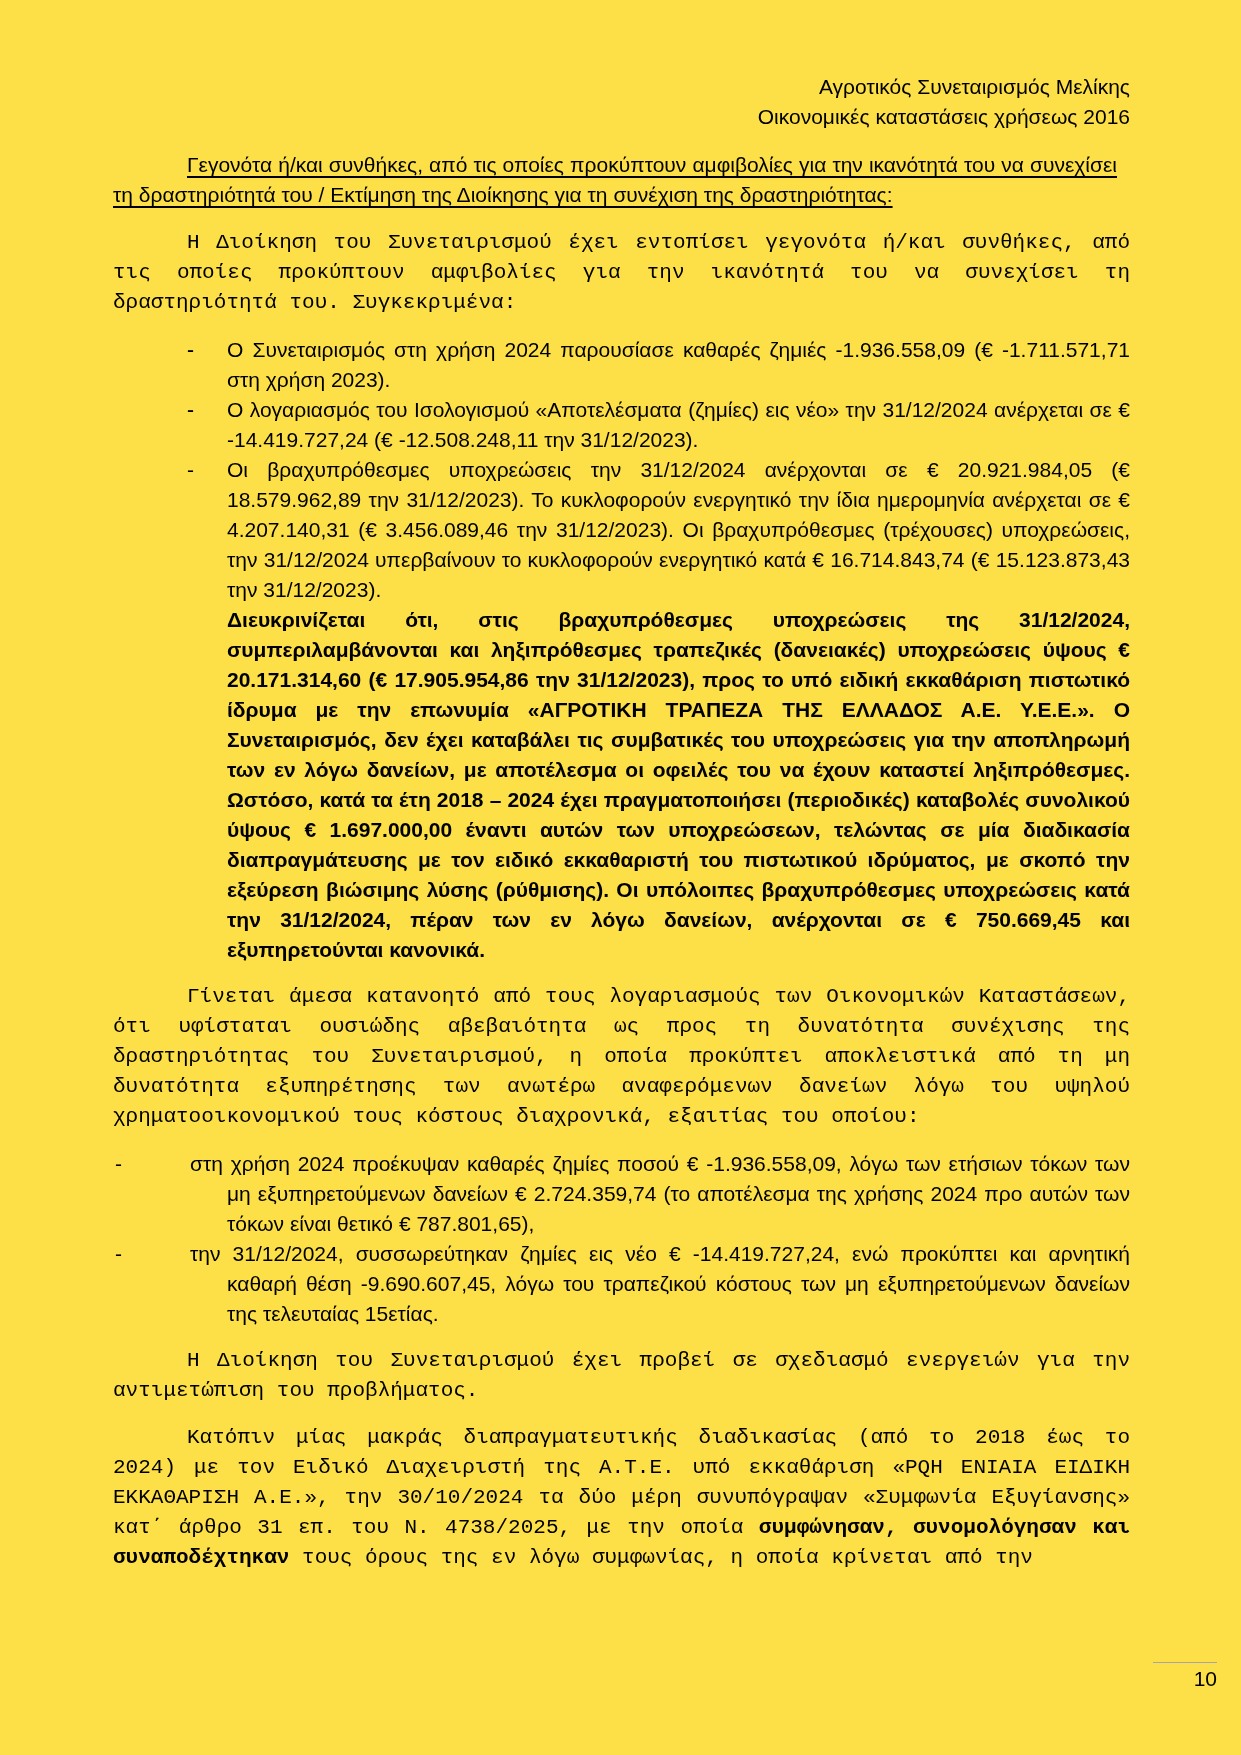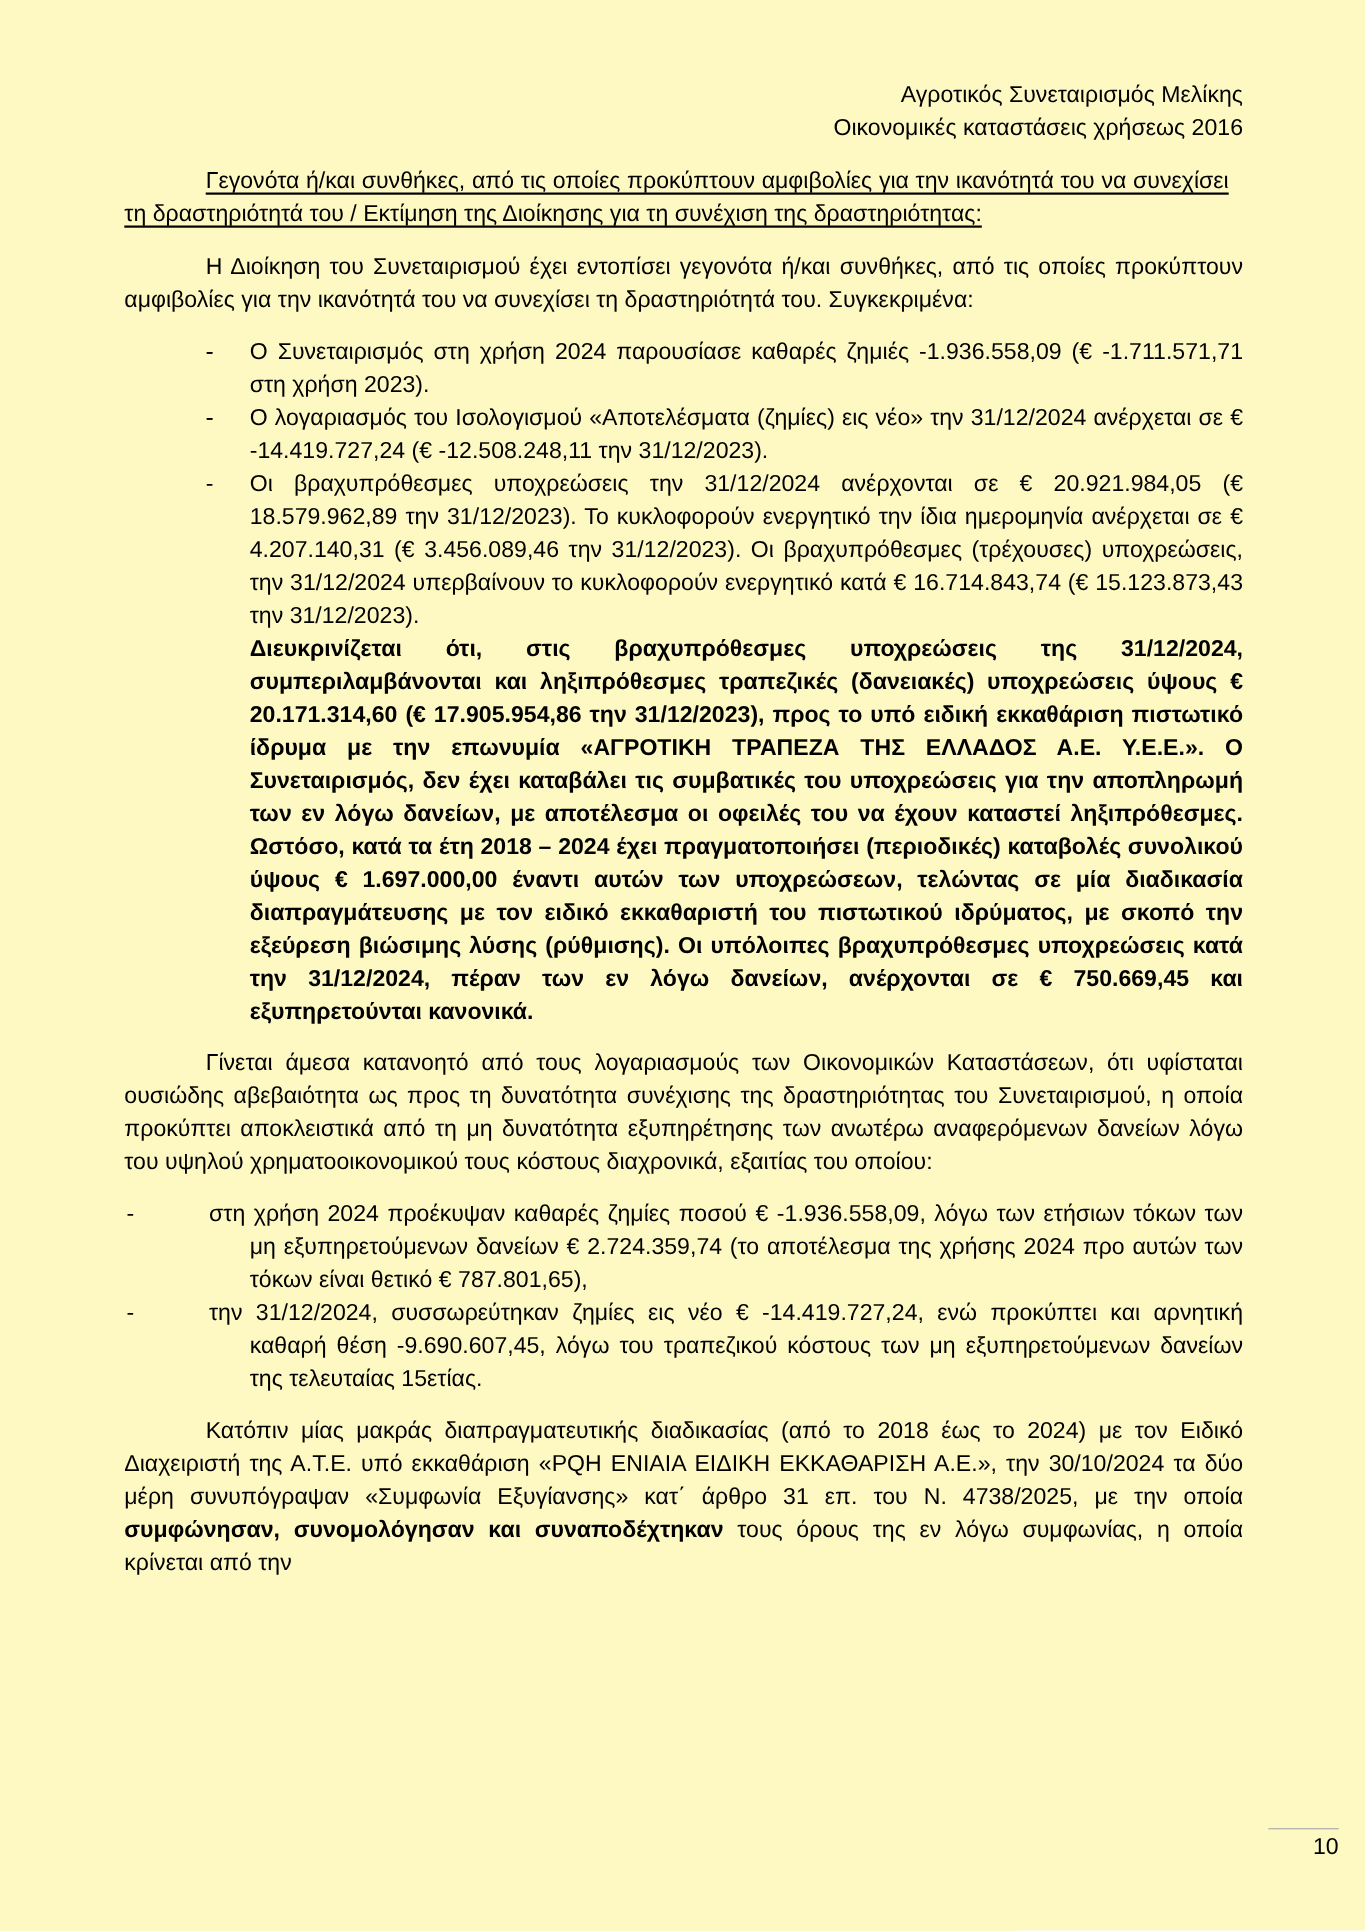--- a/index.html
+++ b/index.html
@@ -1,39 +1,39 @@
 <!DOCTYPE html>
 <html lang="el"><head>
 <meta charset="utf-8">
 <style>
   html, body { margin: 0; padding: 0; background: #ffffff; }
   .page {
     position: relative;
     width: 1241px;
     height: 1755px;
-    background: #fef9c3;
+    background: #fde047;
     color: #000000;
     font-family: "Liberation Sans", "DejaVu Sans", sans-serif;
     font-size: 21px;
     line-height: 30px;
     box-sizing: border-box;
     padding: 72px 111px 0 113px;
     text-align: justify;
     overflow: hidden;
   }
   .doc-header { text-align: right; margin: 0 0 18px 0; }
   .doc-heading {
     margin: 0 13px 18px 0;
     text-indent: 74px;
     text-decoration: underline;
     text-decoration-thickness: 2px;
     text-underline-offset: 4px;
   }
   p.para { margin: 0 0 17px 0; }
-  p.indent { text-indent: 74px; }
+  p.indent { text-indent: 74px; font-family: Liberation Mono, monospace; }
   ul.dash-list { list-style: none; margin: 0 0 17px 0; padding: 0; }
   ul.dash-list.no-gap { margin-bottom: 0; }
   ul.dash-list li { position: relative; padding-left: 114px; margin: 0; }
   ul.l1 li .dash { position: absolute; left: 74px; top: 0; }
   ul.l2 li { text-indent: -37px; }
   ul.l2 li .dash { position: absolute; left: 39px; top: 0; }
   p.cont { margin: 0 0 17px 0; padding-left: 114px; font-weight: bold; }
   .page-footer {
     position: absolute;
     top: 1662px;
@@ -88,20 +88,21 @@
     <li>
       <span class="dash">-</span>
       <span>στη χρήση 2024 προέκυψαν καθαρές ζημίες ποσού € -1.936.558,09, λόγω των ετήσιων τόκων των μη εξυπηρετούμενων δανείων € 2.724.359,74 (το αποτέλεσμα της χρήσης 2024 προ αυτών των τόκων είναι θετικό € 787.801,65),</span>
     </li>
     <li>
       <span class="dash">-</span>
       <span>την 31/12/2024, συσσωρεύτηκαν ζημίες εις νέο € -14.419.727,24, ενώ προκύπτει και αρνητική καθαρή θέση -9.690.607,45, λόγω του τραπεζικού κόστους των μη εξυπηρετούμενων δανείων της τελευταίας 15ετίας.</span>
     </li>
   </ul>
 
+  <p class="para indent">Η Διοίκηση του Συνεταιρισμού έχει προβεί σε σχεδιασμό ενεργειών για την αντιμετώπιση του προβλήματος.</p>
 
   <p class="para indent">
     <span>Κατόπιν μίας μακράς διαπραγματευτικής διαδικασίας (από το 2018 έως το 2024) με τον Ειδικό Διαχειριστή της Α.Τ.Ε. υπό εκκαθάριση «PQH ΕΝΙΑΙΑ ΕΙΔΙΚΗ ΕΚΚΑΘΑΡΙΣΗ Α.Ε.», την 30/10/2024 τα δύο μέρη συνυπόγραψαν «Συμφωνία Εξυγίανσης» κατ΄ άρθρο 31 επ. του Ν. 4738/2025, με την οποία </span><b>συμφώνησαν, συνομολόγησαν και συναποδέχτηκαν</b><span> τους όρους της εν λόγω συμφωνίας, η οποία κρίνεται από την</span>
   </p>
 
   <div class="page-footer">
     <div>10</div>
   </div>
 
 </div>

